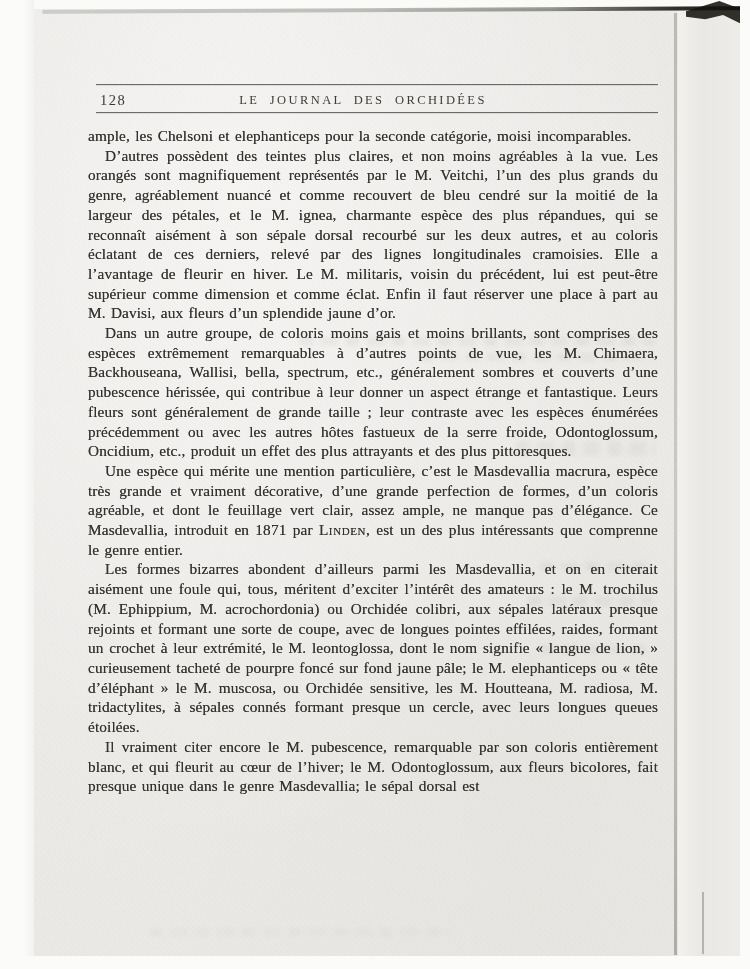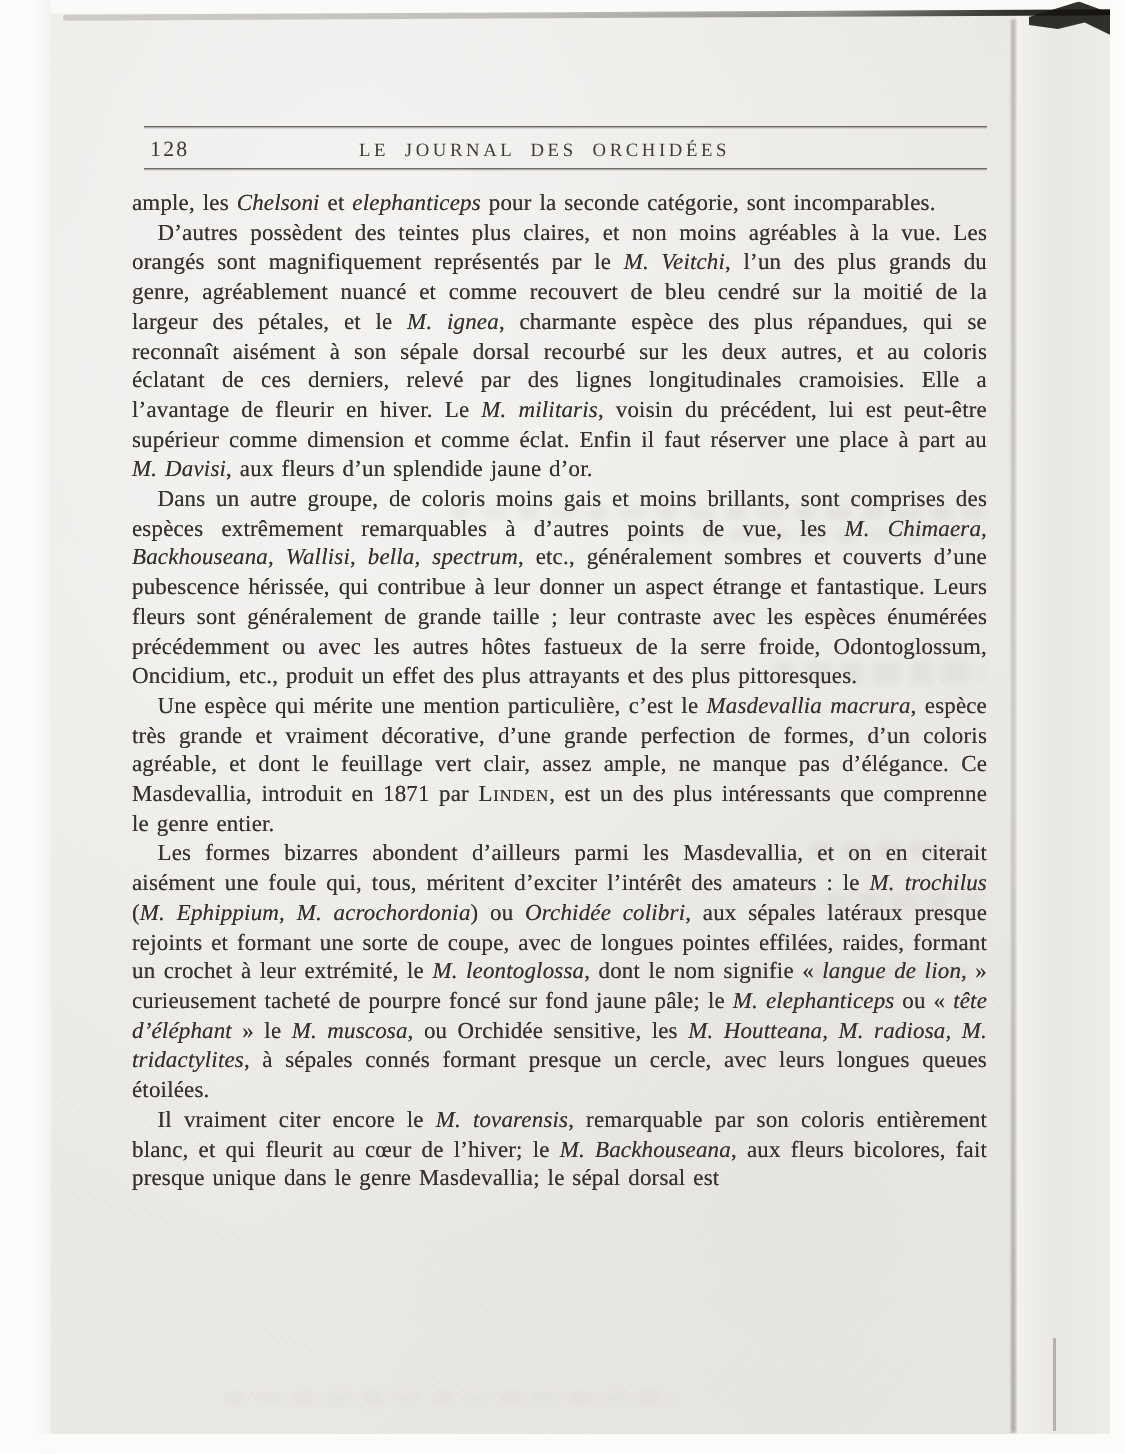--- a/index.html
+++ b/index.html
@@ -121,21 +121,21 @@
     font-size: 15.3px;
     line-height: 19.7px;
     text-align: justify;
     color: #35322d;
     text-shadow: 0 0 0.35px rgba(53,50,45,0.75);
     letter-spacing: 0.12px;
     word-spacing: 1.3px;
   }
   .text-block p.para { margin: 0; text-indent: 17px; }
   .text-block p.para.noindent { text-indent: 0; }
-  .it { font-style: italic; }
+  .it { }
   .sc { font-variant: small-caps; letter-spacing: 0.6px; }
 </style>
 </head>
 <body>
 
 <div class="scan">
 
   <div class="left-margin"></div>
   <div class="paper"></div>
   <div class="right-edge-strip"></div>
@@ -154,21 +154,21 @@
   <div class="ghost g7"></div>
 
   <div class="rule rule-top"></div>
   <div class="header-row">
     <span class="page-number">128</span>
     <span class="journal-title">LE JOURNAL DES ORCHIDÉES</span>
   </div>
   <div class="rule rule-bottom"></div>
 
   <div class="text-block">
-      <p class="para noindent"><span>ample, les </span><span class="it">Chelsoni</span><span> et </span><span class="it">elephanticeps</span><span> pour la seconde catégorie, sont incomparables.</span></p>
+      <p class="para noindent"><span>ample, les </span><span class="it">Chelsoni</span><span> et </span><span class="it">elephanticeps</span><span> pour la seconde catégorie, moisi incomparables.</span></p>
       <p class="para"><span>D’autres possèdent des teintes plus claires, et non moins agréables à la vue. Les orangés sont magnifiquement représentés par le </span><span class="it">M. Veitchi</span><span>, l’un des plus grands du genre, agréablement nuancé et comme recouvert de bleu cendré sur la moitié de la largeur des pétales, et le </span><span class="it">M. ignea</span><span>, charmante espèce des plus répandues, qui se reconnaît aisément à son sépale dorsal recourbé sur les deux autres, et au coloris éclatant de ces derniers, relevé par des lignes longitudinales cramoisies. Elle a l’avantage de fleurir en hiver. Le </span><span class="it">M. militaris</span><span>, voisin du précédent, lui est peut-être supérieur comme dimension et comme éclat. Enfin il faut réserver une place à part au </span><span class="it">M. Davisi</span><span>, aux fleurs d’un splendide jaune d’or.</span></p>
       <p class="para"><span>Dans un autre groupe, de coloris moins gais et moins brillants, sont comprises des espèces extrêmement remarquables à d’autres points de vue, les </span><span class="it">M. Chimaera, Backhouseana, Wallisi, bella, spectrum</span><span>, etc., généralement sombres et couverts d’une pubescence hérissée, qui contribue à leur donner un aspect étrange et fantastique. Leurs fleurs sont généralement de grande taille ; leur contraste avec les espèces énumérées précédemment ou avec les autres hôtes fastueux de la serre froide, Odontoglossum, Oncidium, etc., produit un effet des plus attrayants et des plus pittoresques.</span></p>
       <p class="para"><span>Une espèce qui mérite une mention particulière, c’est le </span><span class="it">Masdevallia macrura</span><span>, espèce très grande et vraiment décorative, d’une grande perfection de formes, d’un coloris agréable, et dont le feuillage vert clair, assez ample, ne manque pas d’élégance. Ce Masdevallia, introduit en 1871 par </span><span class="sc">Linden</span><span>, est un des plus intéressants que comprenne le genre entier.</span></p>
       <p class="para"><span>Les formes bizarres abondent d’ailleurs parmi les Masdevallia, et on en citerait aisément une foule qui, tous, méritent d’exciter l’intérêt des amateurs : le </span><span class="it">M. trochilus</span><span> (</span><span class="it">M. Ephippium, M. acrochordonia</span><span>) ou </span><span class="it">Orchidée colibri</span><span>, aux sépales latéraux presque rejoints et formant une sorte de coupe, avec de longues pointes effilées, raides, formant un crochet à leur extrémité, le </span><span class="it">M. leontoglossa</span><span>, dont le nom signifie « </span><span class="it">langue de lion,</span><span> » curieusement tacheté de pourpre foncé sur fond jaune pâle; le </span><span class="it">M. elephanticeps</span><span> ou « </span><span class="it">tête d’éléphant</span><span> » le </span><span class="it">M. muscosa</span><span>, ou Orchidée sensitive, les </span><span class="it">M. Houtteana, M. radiosa, M. tridactylites</span><span>, à sépales connés formant presque un cercle, avec leurs longues queues étoilées.</span></p>
-      <p class="para"><span>Il vraiment citer encore le </span><span class="it">M. tovarensis</span><span>, remarquable par son coloris entièrement blanc, et qui fleurit au cœur de l’hiver; le </span><span class="it">M. Backhouseana</span><span>, aux fleurs bicolores, fait presque unique dans le genre Masdevallia; le sépal dorsal est</span></p>
+      <p class="para"><span>Il vraiment citer encore le </span><span class="it">M. pubescence</span><span>, remarquable par son coloris entièrement blanc, et qui fleurit au cœur de l’hiver; le </span><span class="it">M. Odontoglossum</span><span>, aux fleurs bicolores, fait presque unique dans le genre Masdevallia; le sépal dorsal est</span></p>
     </div>
 
 </div>
 
 </body></html>

